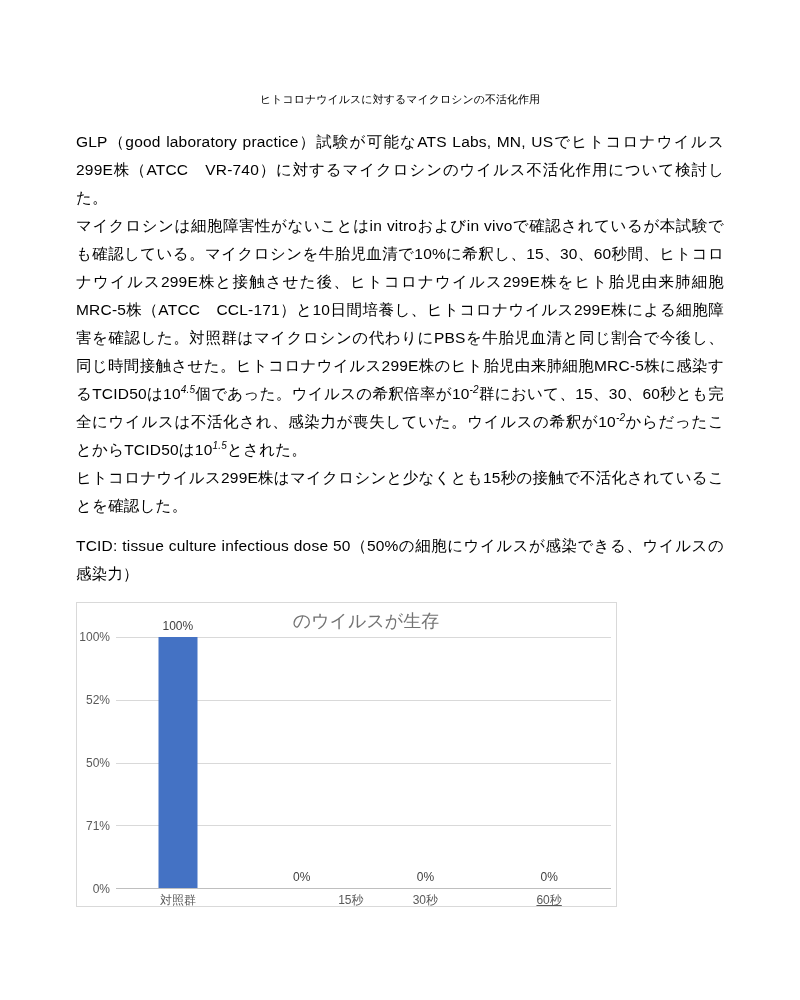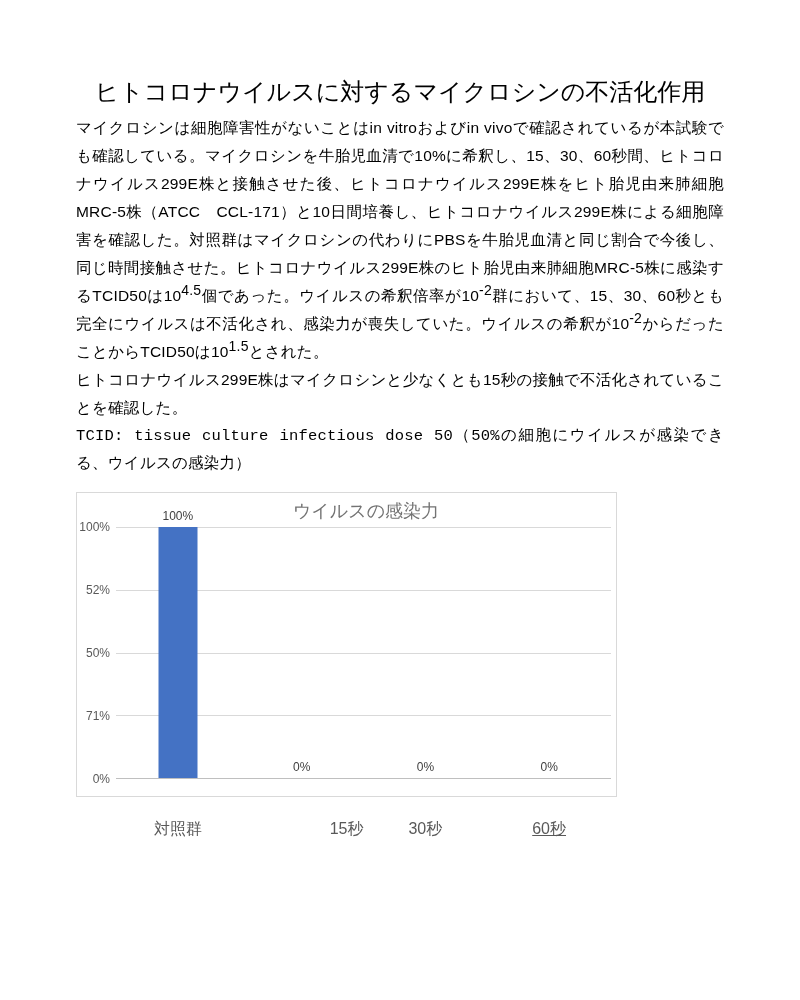--- a/index.html
+++ b/index.html
@@ -9,33 +9,33 @@
     color:#000000;
   }
   .page{
     box-sizing:border-box;
     width:800px;height:1000px;
     padding:70px 76px 0 76px;
     background:#ffffff;
     overflow:hidden;
   }
   .doc-title{
-    font-size:24px;font-weight:400;line-height:26px;
-    text-align:center;margin:9px;
+    font-size:11px;font-weight:400;line-height:26px;
+    text-align:center;margin:16px;
   }
   .para{
     font-size:15.5px;line-height:28px;margin:0;
     text-align:justify;
     text-justify:inter-ideograph;
     letter-spacing:0.2px;
   }
   .para sup{
-    font-size:14px;line-height:0;vertical-align:super;
+    font-size:10px;line-height:0;vertical-align:super;font-style:italic;
   }
-  .note{font-family:Liberation Mono, monospace;}
+  .note{margin-top:12px;}
   
   .chart{
     box-sizing:border-box;
     margin-top:14px;
     width:541px;height:305px;
     border:1px solid #D9D9D9;
     background:#ffffff;
     position:relative;
   }
   .chart-title-row{
@@ -81,49 +81,49 @@
   }
   .bar-value{
     position:absolute;left:50%;
     transform:translateX(-50%);
     font-size:12px;
     white-space:nowrap;
   }
   .x-labels{
     display:flex;
     margin-left:39px;margin-right:5px;
-    font-size:16px;
-    margin-top:37px;
+    font-size:12px;
   }
   .x-labels .xlab{
     flex:1;text-align:center;
     padding-top:3px;
     white-space:nowrap;
   }
   .chart-caption{
     margin-top:4px;
   }
 </style>
 </head>
 <body>
 
 <div class="page">
 
   <h1 class="doc-title">ヒトコロナウイルスに対するマイクロシンの不活化作用</h1>
 
+  <p class="para"><span>GLP（good laboratory practice）試験が可能なATS Labs, MN, USでヒトコロナウイルス299E株（ATCC　VR-740）に対するマイクロシンのウイルス不活化作用について検討した。</span></p>
 
   <p class="para"><span>マイクロシンは細胞障害性がないことはin vitroおよびin vivoで確認されているが本試験でも確認している。マイクロシンを牛胎児血清で10%に希釈し、15、30、60秒間、ヒトコロナウイルス299E株と接触させた後、ヒトコロナウイルス299E株をヒト胎児由来肺細胞MRC-5株（ATCC　CCL-171）と10日間培養し、ヒトコロナウイルス299E株による細胞障害を確認した。対照群はマイクロシンの代わりにPBSを牛胎児血清と同じ割合で今後し、同じ時間接触させた。ヒトコロナウイルス299E株のヒト胎児由来肺細胞MRC-5株に感染するTCID50は10</span><sup>4.5</sup><span>個であった。ウイルスの希釈倍率が10</span><sup>-2</sup><span>群において、15、30、60秒とも完全にウイルスは不活化され、感染力が喪失していた。ウイルスの希釈が10</span><sup>-2</sup><span>からだったことからTCID50は10</span><sup>1.5</sup><span>とされた。</span></p>
 
   <p class="para"><span>ヒトコロナウイルス299E株はマイクロシンと少なくとも15秒の接触で不活化されていることを確認した。</span></p>
 
   <p class="para note"><span>TCID: tissue culture infectious dose 50（50%の細胞にウイルスが感染できる、ウイルスの感染力）</span></p>
 
   <figure class="chart" style="margin-left:0;margin-right:0;margin-bottom:0;">
     <div class="chart-title-row">
-      <span style="color: rgb(115, 115, 115);">ウイルスの感染力</span>
+      <span style="color: rgb(115, 115, 115);">のウイルスが生存</span>
     </div>
     <div class="chart-main">
       <div class="y-labels">
         <span class="ytick" style="top: 0%; color: rgb(89, 89, 89);">100%</span>
         <span class="ytick" style="top: 25%; color: rgb(89, 89, 89);">52%</span>
         <span class="ytick" style="top: 50%; color: rgb(89, 89, 89);">50%</span>
         <span class="ytick" style="top: 75%; color: rgb(89, 89, 89);">71%</span>
         <span class="ytick" style="top: 100%; color: rgb(89, 89, 89);">0%</span>
       </div>
       <div class="plot" style="border-bottom-color: rgb(191, 191, 191);">

